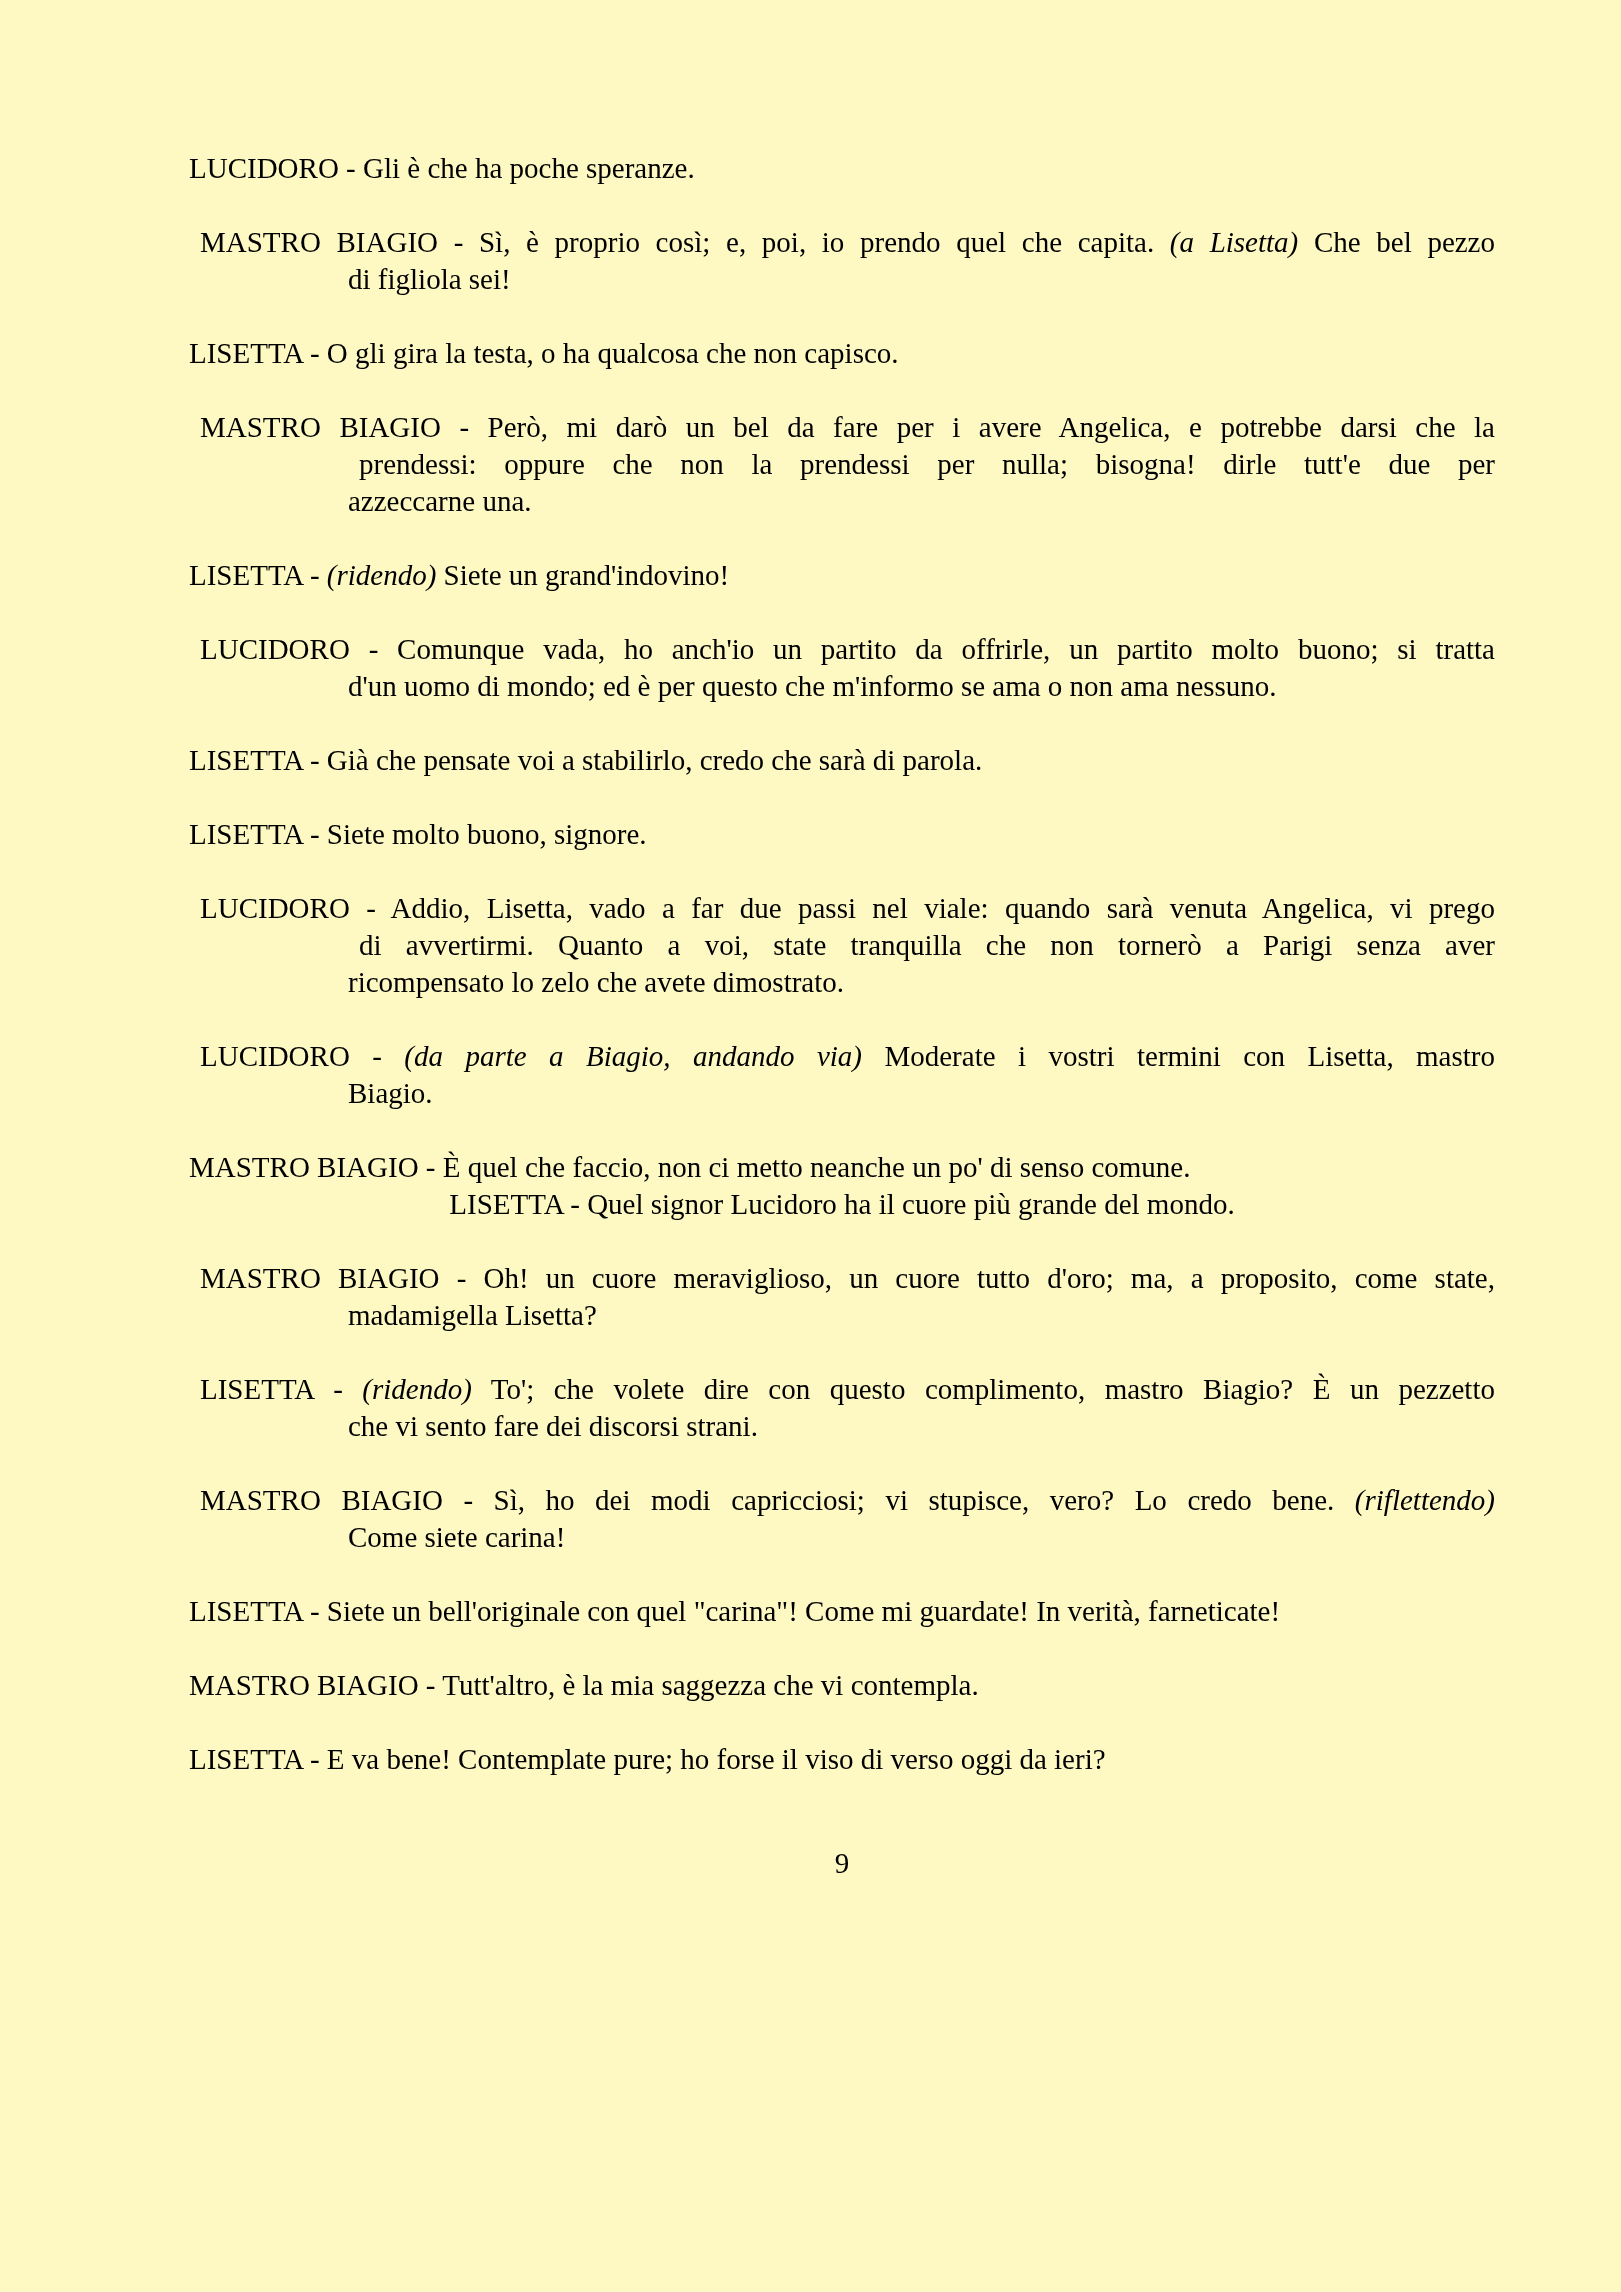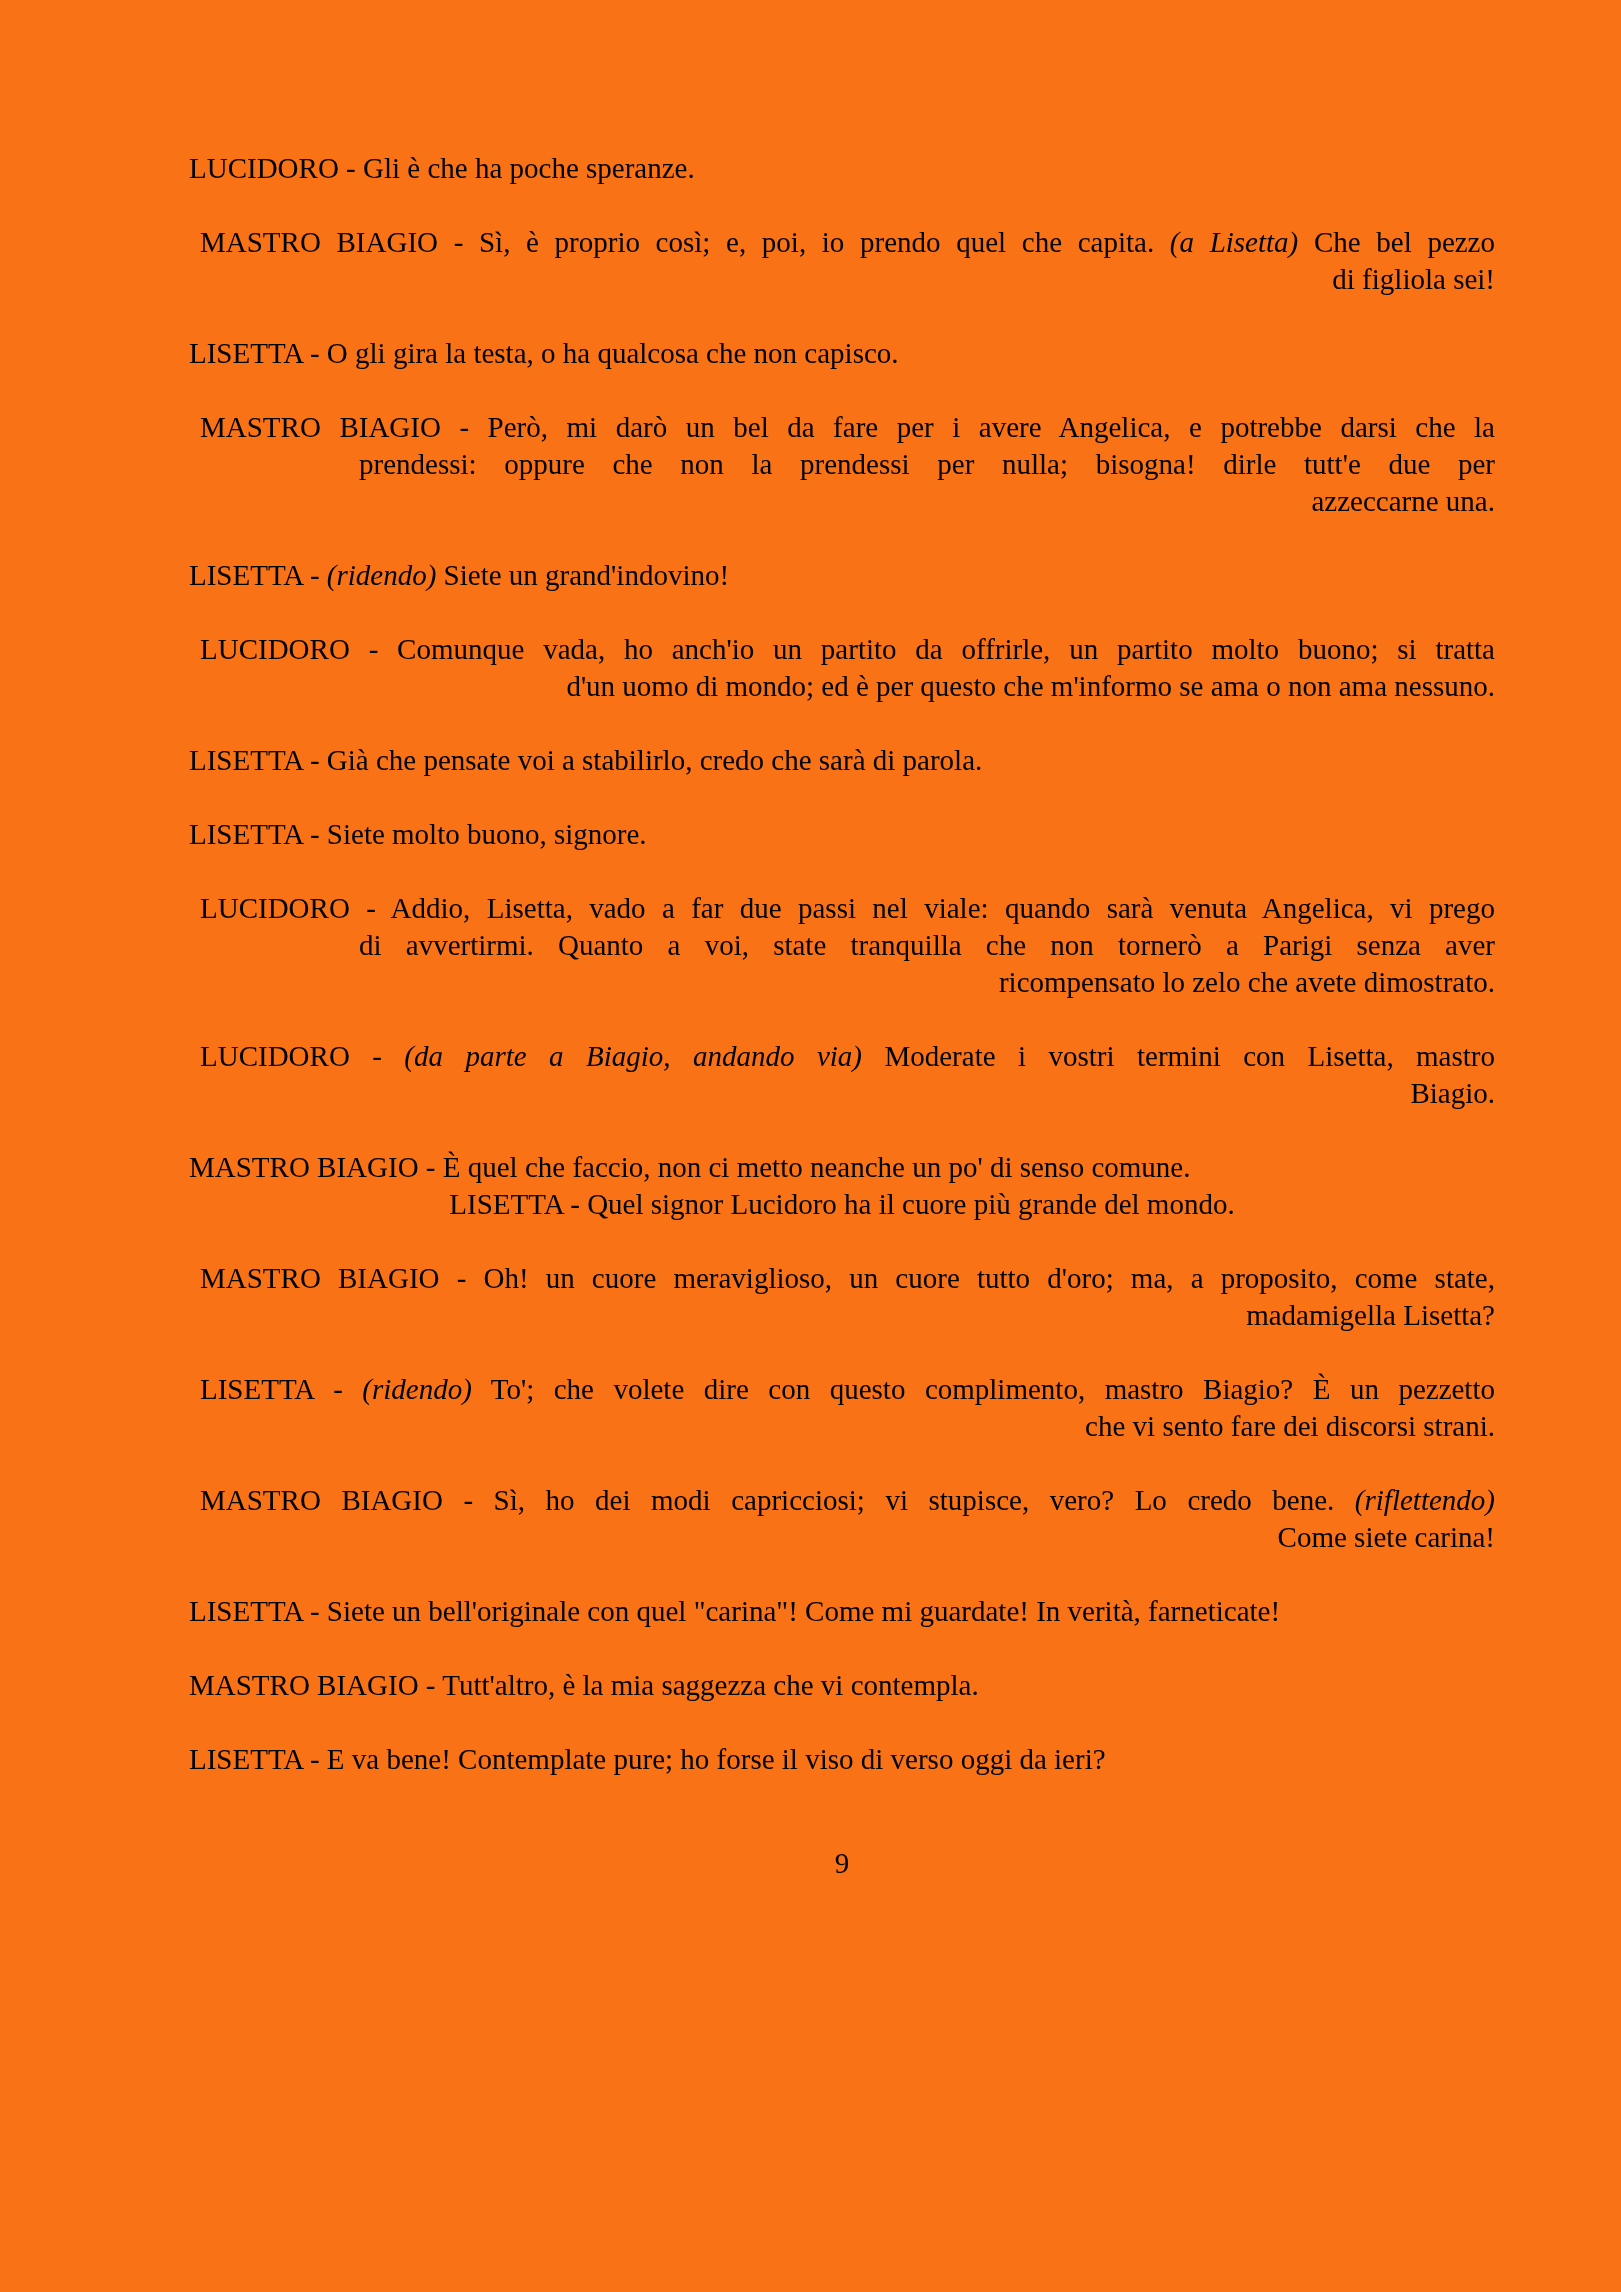--- a/index.html
+++ b/index.html
@@ -5,34 +5,34 @@
   html, body {
     margin: 0;
     padding: 0;
     background: #ffffff;
   }
   .page {
     position: relative;
     width: 1621px;
     height: 2293px;
     box-sizing: border-box;
-    background: #f97316;
+    background: #fef9c3;
     color: #000000;
     font-family: "Liberation Serif", serif;
     font-size: 29px;
     padding: 150px 126px 0 189px;
     overflow: hidden;
   }
   .line {
     height: 37px;
     line-height: 37px;
     overflow: hidden;
     white-space: normal;
   }
-  .line.c { padding-left: 159px; text-align: right; }          
+  .line.c { padding-left: 159px; }          
   .line.j {                                  
     text-align: justify;
     text-align-last: justify;
     margin-left: 11px;
   }
   .para { margin: 37px 0 0 0; }
   #part1 .para:first-child { margin-top: 0; }
   #part2 .para:first-child { margin-top: 0; text-align: center; }
   .heading {
     margin-top: 122px;

